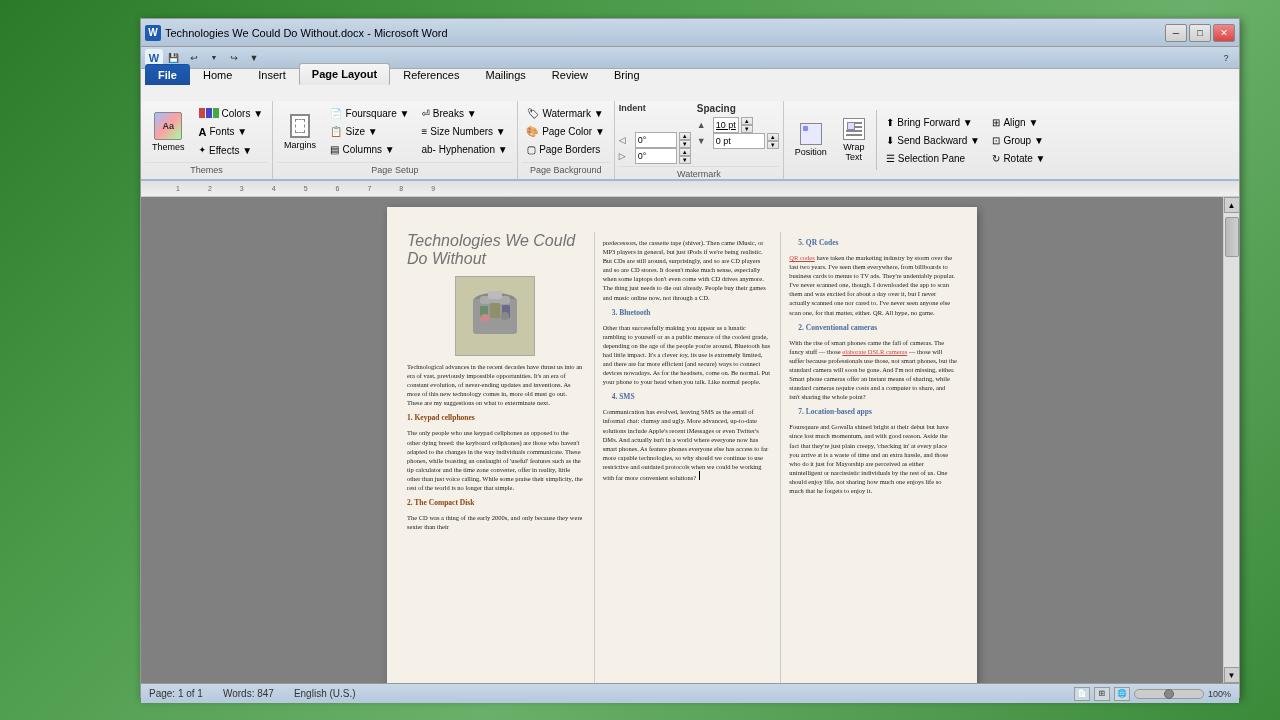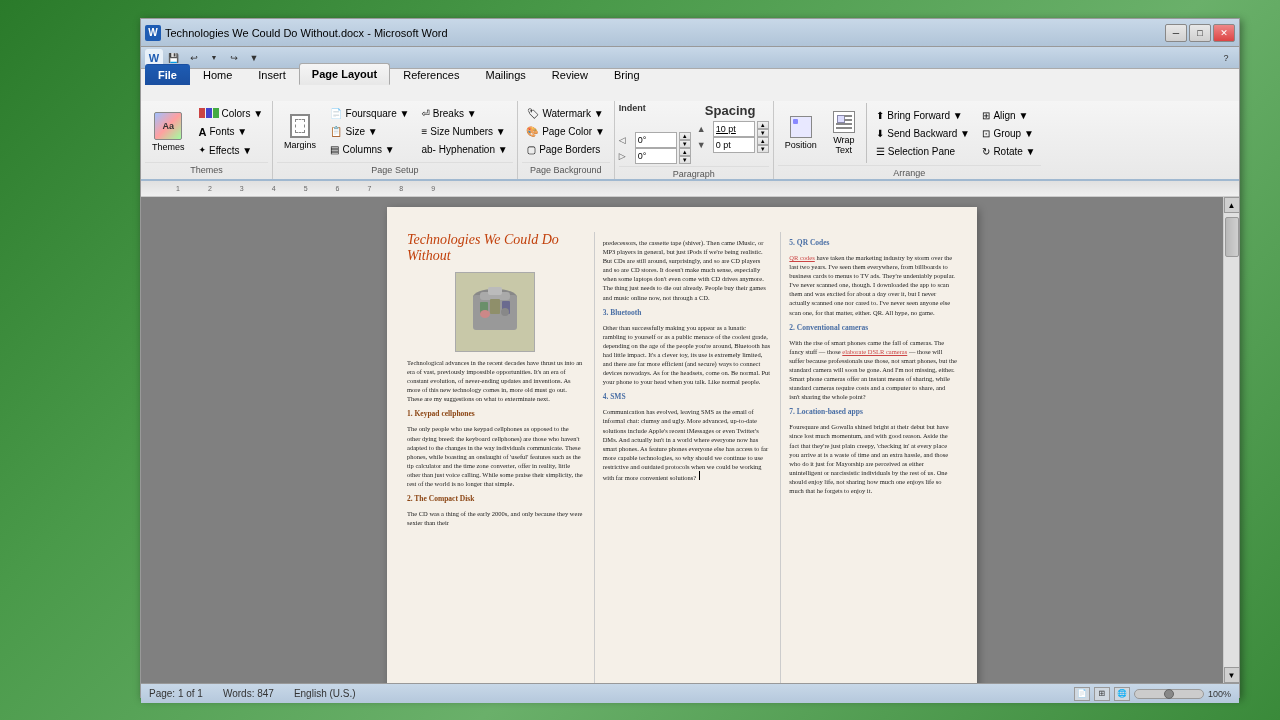--- a/index.html
+++ b/index.html
@@ -290,23 +290,23 @@
       grid-template-columns: 1fr 1fr 1fr;
       gap: 10px;
     }
 
     
     .col1 { }
     .col2 { border-left: 1px solid #ccc; padding-left: 8px; }
     .col3 { border-left: 1px solid #ccc; padding-left: 8px; }
 
     .doc-title {
-      font-family: Liberation Serif, serif;
-      font-size: 14px;
-      color: #c2410c;
+      font-family: Liberation Sans, sans-serif;
+      font-size: 16px;
+      color: #737373;
       margin-bottom: 8px;
       font-style: italic;
     }
 
     .article-image {
       width: 80px;
       height: 80px;
       background: #c8c8a8;
       margin: 4px auto;
       display: flex;
@@ -327,21 +327,21 @@
     .section-heading {
       font-size: 7.5px;
       color: #8b4513;
       margin: 6px 0 3px 0;
       font-weight: bold;
     }
 
     .section-heading-blue {
       font-size: 7.5px;
       color: #4a6fa5;
-      margin: 6px 0 3px 0;
+      margin: 6px 0 3px 9px;
       font-weight: bold;
     }
 
     .cursor-line {
       display: inline-block;
       width: 1px;
       height: 9px;
       background: #000;
       margin-left: 1px;
       animation: blink 1s infinite;
@@ -515,41 +515,41 @@
               <span class="spinner-label">▷</span>
               <input class="spinner-input" value="0°" readonly="" style="width: 42px;">
               <div class="spinner-btns">
                 <div class="spin-btn">▲</div>
                 <div class="spin-btn">▼</div>
               </div>
             </div>
           </div>
 
           <div>
-            <div style="font-size:13px;color:#333;margin-bottom:3px;font-weight:bold;margin-left:8px;">Spacing</div>
+            <div style="font-size:10px;color:#333;margin-bottom:3px;font-weight:bold;">Spacing</div>
             <div class="spinner-row">
               <span class="spinner-label">▲</span>
-              <input class="spinner-input" value="10 pt" readonly="" style="width: 42px; text-decoration: underline;">
+              <input class="spinner-input" value="10 pt" readonly="" style="width: 26px; text-decoration: underline;">
               <div class="spinner-btns">
                 <div class="spin-btn">▲</div>
                 <div class="spin-btn">▼</div>
               </div>
             </div>
             <div class="spinner-row">
               <span class="spinner-label">▼</span>
-              <input class="spinner-input" value="0 pt" readonly="" style="width: 42px;">
+              <input class="spinner-input" value="0 pt" readonly="" style="width: 52px;">
               <div class="spinner-btns">
                 <div class="spin-btn">▲</div>
                 <div class="spin-btn">▼</div>
               </div>
             </div>
           </div>
         </div>
       </div>
-      <div class="ribbon-group-label">Paragraph</div>
+      <div class="ribbon-group-label">Watermark</div>
     </div>
 
     <div class="ribbon-group" style="border-right:none;">
       <div class="ribbon-group-content">
         <div class="rb-large">
           <div style="width:22px;height:22px;border:1px solid #888;background:#e8e8ff;display:grid;grid-template-columns:1fr 1fr 1fr;grid-template-rows:1fr 1fr 1fr;gap:1px;padding:2px;">
             <div style="background:#88f;border-radius:1px;"></div>
             <div></div>
               <div></div>
               <div></div>
@@ -594,21 +594,20 @@
           <div class="rb-small">
             <span>⊡</span>
             <span>Group ▼</span>
           </div>
           <div class="rb-small">
             <span>↻</span>
             <span>Rotate ▼</span>
           </div>
         </div>
       </div>
-      <div class="ribbon-group-label">Arrange</div>
     </div>
 
   </div>
 
   <div class="ruler">
     <div class="ruler-marks">
       <span>1</span>
       <span>2</span>
       <span>3</span>
       <span>4</span>

